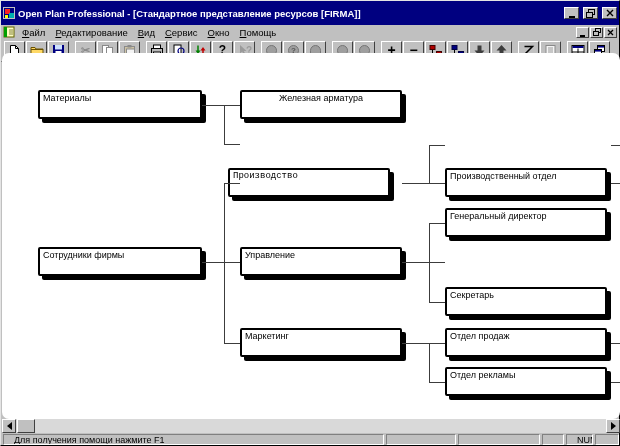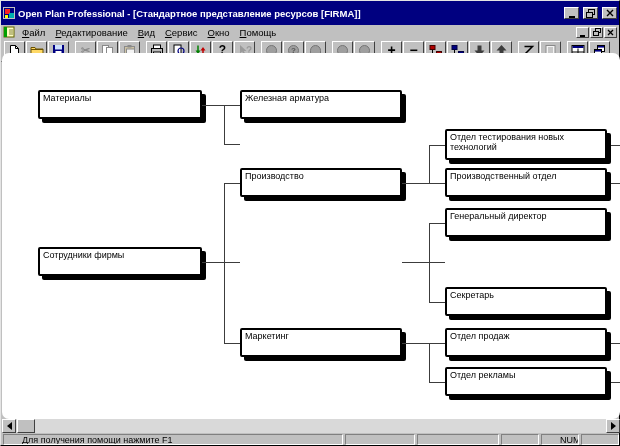--- a/index.html
+++ b/index.html
@@ -86,21 +86,21 @@
   }
   .tri-left { width:0; height:0; border:4px solid transparent; border-right:5px solid #000; margin-left:-4px; }
   .tri-right { width:0; height:0; border:4px solid transparent; border-left:5px solid #000; margin-right:-4px; }
   
   .status-bar {
     position:absolute; top:432px; left:1px; width:618px; height:13px;
     display:flex; gap:2px; padding:1px 1px; font-size:9px; align-items:stretch;
   }
   .pane {
     border:1px solid; border-color:#808080 #fff #fff #808080;
-    padding:0 18px; display:flex; align-items:center; overflow:hidden;
+    padding:0 10px; display:flex; align-items:center; overflow:hidden;
     white-space:nowrap; background:#c0c0c0;
   }
   .pane.msg { flex:1; }
   .pw70 { width:70px; } .pw82 { width:82px; } .pw22 { width:22px; }
   .pw27 { width:27px; } .pw24 { width:24px; }
   
   .g-min { width:6px; height:6px; border-bottom:2px solid #000; margin-top:3px; }
   .g-circle { width:11px; height:11px; border-radius:50%; background:#9e9e9e; border:1px solid #757575; display:inline-block; }
   .g-arch { width:11px; height:10px; background:#9e9e9e; border:1px solid #757575; border-radius:6px 6px 0 0; display:inline-block; }
   .g-cq { width:11px; height:11px; border-radius:50%; background:#9e9e9e; border:1px solid #757575;
@@ -372,31 +372,31 @@
       </div>
     </div>
 
   <div class="canvas">
       <div class="node" style="left: 36px; top: 37px; width: 164px; height: 29px;">
         <span>Материалы</span>
       </div>
       <div class="node" style="left: 36px; top: 194px; width: 164px; height: 29px;">
         <span>Сотрудники фирмы</span>
       </div>
-      <div class="node" style="left: 238px; top: 37px; width: 162px; height: 29px;">
+      <div class="node" style="left: 238px; top: 37px; width: 162px; height: 29px; text-align: center;">
         <span>Железная арматура</span>
       </div>
-      <div class="node" style="left: 238px; top: 115px; width: 162px; height: 29px;">
+      <div class="node" style="left: 226px; top: 115px; width: 162px; height: 29px; font-family: Liberation Mono, monospace;">
         <span>Производство</span>
+      </div>
+      <div class="node" style="left: 238px; top: 194px; width: 162px; height: 29px;">
+        <span>Управление</span>
       </div>
       <div class="node" style="left: 238px; top: 275px; width: 162px; height: 29px;">
         <span>Маркетинг</span>
-      </div>
-      <div class="node" style="left: 443px; top: 76px; width: 162px; height: 31px;">
-        <span>Отдел тестирования новых технологий</span>
       </div>
       <div class="node" style="left: 443px; top: 115px; width: 162px; height: 29px;">
         <span>Производственный отдел</span>
       </div>
       <div class="node" style="left: 443px; top: 155px; width: 162px; height: 29px;">
         <span>Генеральный директор</span>
       </div>
       <div class="node" style="left: 443px; top: 234px; width: 162px; height: 29px;">
         <span>Секретарь</span>
       </div>

